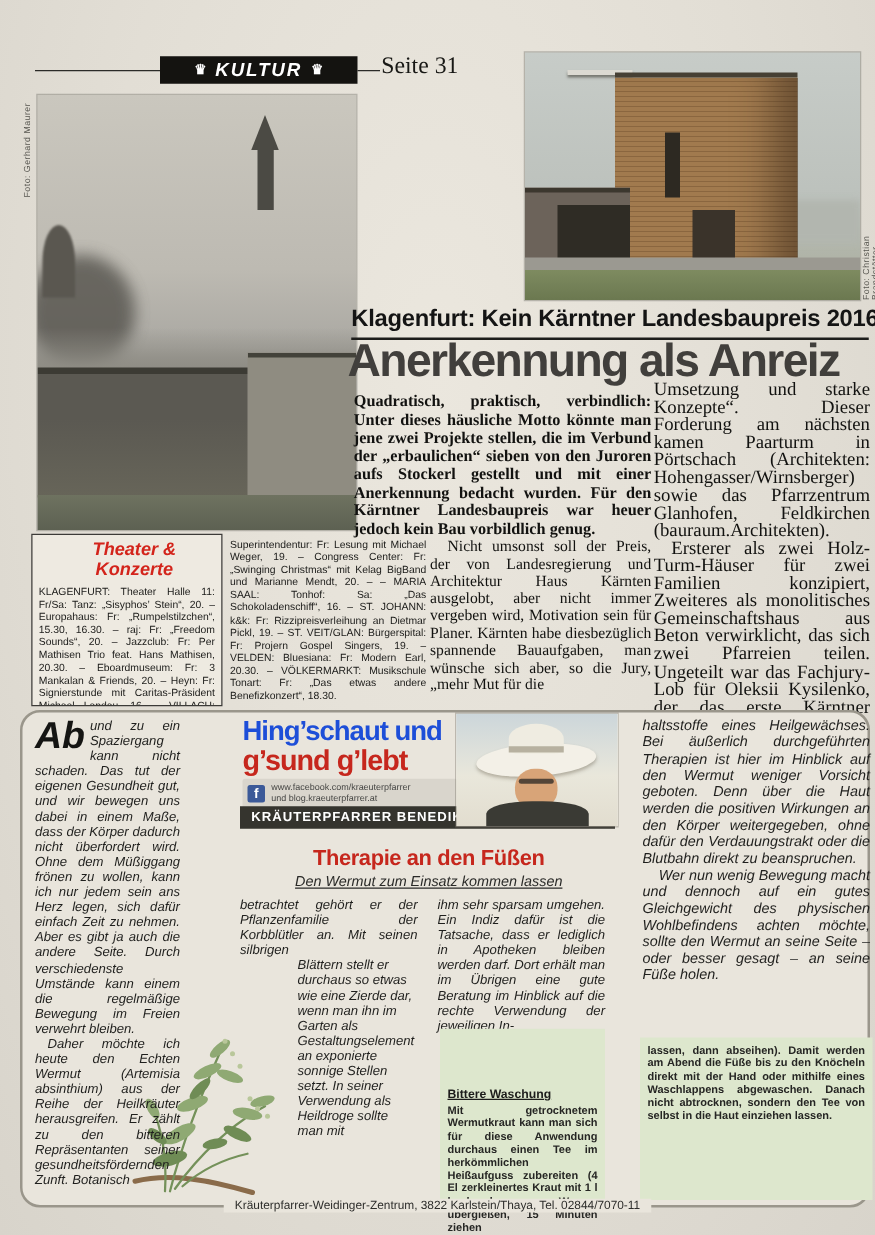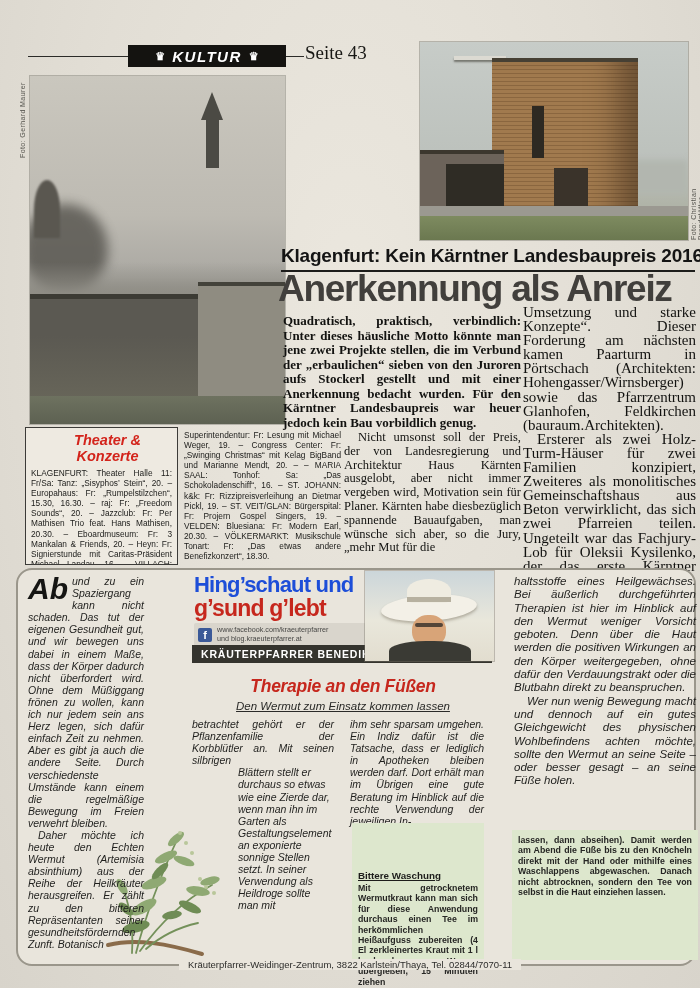--- a/index.html
+++ b/index.html
@@ -80,21 +80,21 @@
   .priest{left:347px;top:1px;width:129px;height:90px;z-index:3;overflow:hidden;
     background:linear-gradient(180deg,#ccd6da 0%,#e9e7db 55%,#e2ddcf 100%);box-shadow:0 0 0 1px rgba(120,116,105,.4);}
   .hat-brim{left:16px;top:24px;width:96px;height:26px;background:#f3f0e7;border-radius:50%;
     transform:rotate(-4deg);box-shadow:0 2px 3px rgba(80,70,50,.35);}
   .hat-top{left:42px;top:8px;width:44px;height:24px;background:#efece1;border-radius:50% 50% 18% 18%;}
   .hat-band{left:42px;top:26px;width:44px;height:5px;background:#b7b1a0;}
   .face{left:47px;top:44px;width:34px;height:32px;background:#d8a478;border-radius:46%;}
   .glasses{left:50px;top:52px;width:28px;height:4px;background:rgba(40,38,35,.75);border-radius:2px;}
   .torso{left:24px;bottom:-2px;width:82px;height:22px;background:#3a3a34;border-radius:45% 45% 0 0;}
   .w-title{left:174px;top:106px;width:302px;text-align:center;font-size:17.5px;font-weight:bold;
-    font-style:italic;color:#c6271d;letter-spacing:-.3px;}
+    color:#c6271d;letter-spacing:-.3px;}
   .w-subtitle{left:174px;top:130px;width:302px;text-align:center;font-size:11.5px;font-style:italic;
     color:#2a2a28;text-decoration:underline;}
   .w-col1{left:174px;top:148px;width:142px;font-size:10.5px;line-height:12.1px;z-index:2;}
   .w-col1 .taper{display:block;margin-left:46px;width:92px;text-align:left;}
   .w-col2{left:332px;top:148px;width:134px;font-size:10.5px;line-height:12.1px;}
   .green{background:#dde7cd;box-sizing:border-box;padding:5px 6px;}
   .green-title{font-size:9.8px;font-weight:bold;text-decoration:underline;color:#1d1d1b;margin-bottom:2px;font-style:normal;margin-top:42px;}
   .green-text{font-size:8.8px;line-height:10.4px;font-weight:bold;color:#262624;text-align:justify;font-style:normal;}
   .green1{left:334px;top:253px;width:132px;height:138px;}
   .w-col3{left:496px;top:5px;width:182px;font-size:11.5px;line-height:13.3px;}
@@ -110,21 +110,21 @@
 
 <div id="page">
 
   <div class="abs rule" style="left:28px;top:56px;width:100px;"></div>
   <div class="abs rule" style="left:286px;top:56px;width:18px;"></div>
   <div class="abs kultur-box">
     <span class="crown">♛</span>
     <span>KULTUR</span>
     <span class="crown">♛</span>
   </div>
-  <div class="abs seite">Seite 43</div>
+  <div class="abs seite">Seite 31</div>
 
   <div class="abs credit" style="left:19px;top:78px;height:80px;">Foto: Gerhard Maurer</div>
   <div class="abs photo photo-left">
     <div class="abs pl-tree"></div>
     <div class="abs pl-spire-top"></div>
     <div class="abs pl-spire"></div>
     <div class="abs pl-dome"></div>
     <div class="abs pl-haze"></div>
     <div class="abs pl-building"></div>
     <div class="abs pl-wall"></div>

